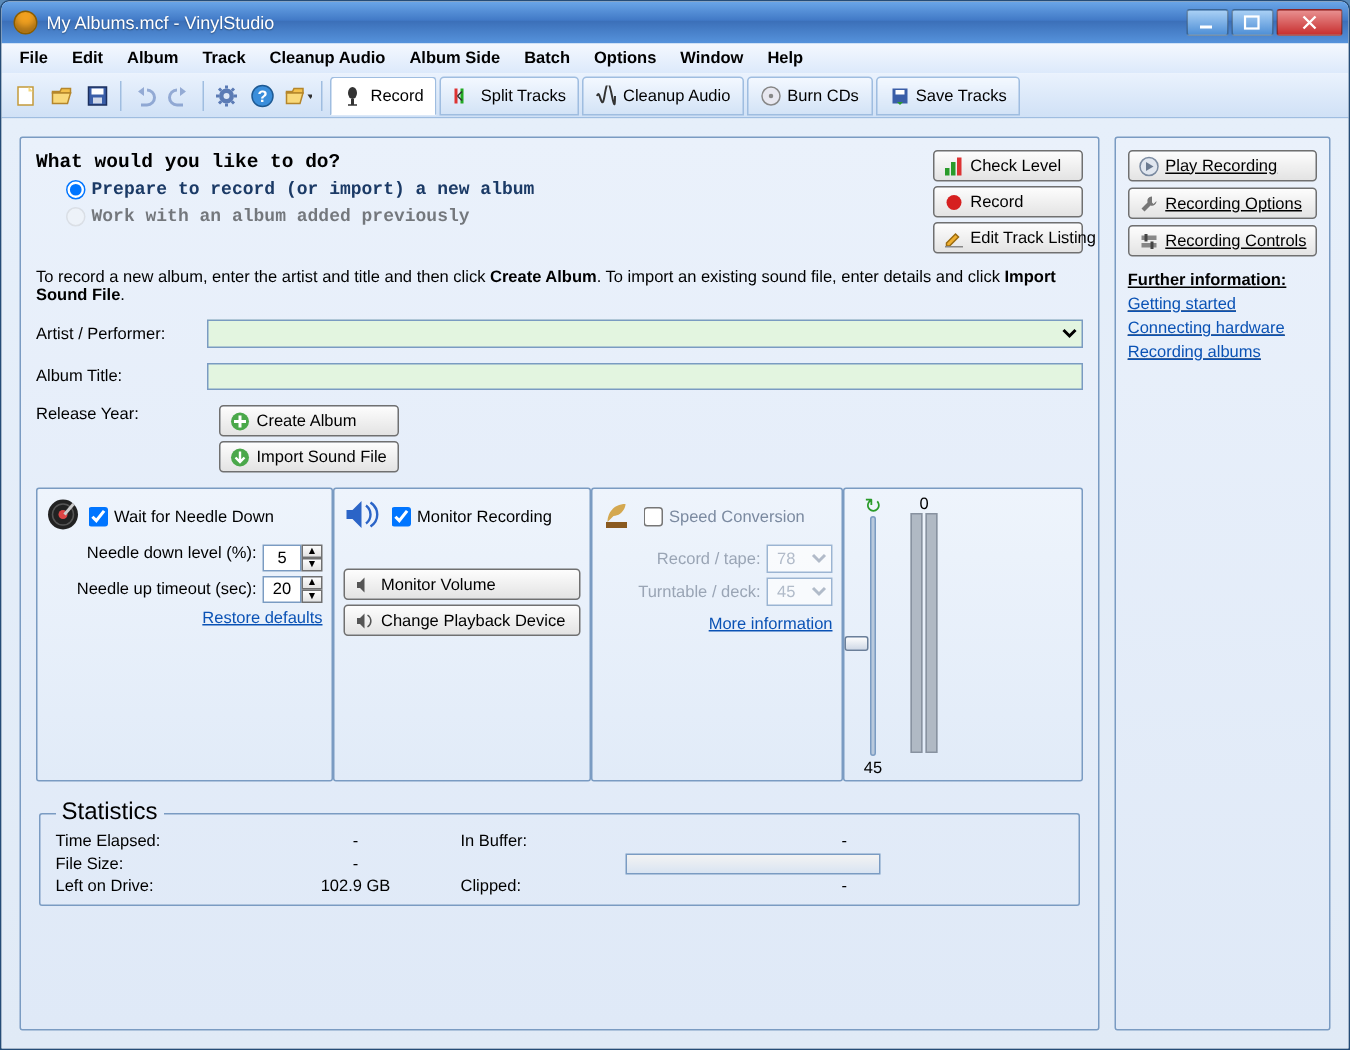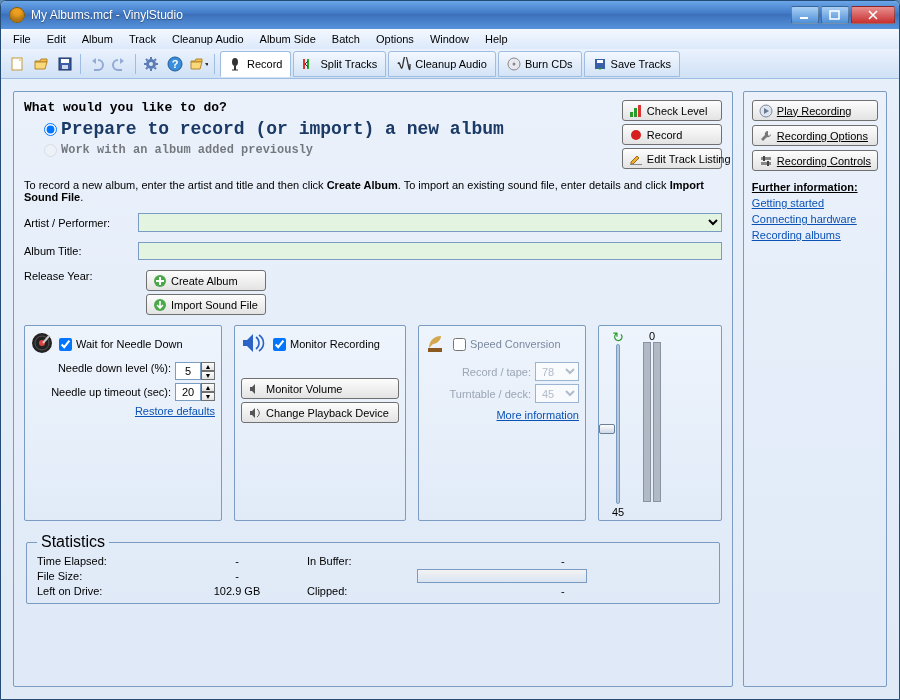--- a/index.html
+++ b/index.html
@@ -8,21 +8,21 @@
   .window { width:900px; height:700px; background:#fff; border:1px solid #254c77; border-radius:6px 6px 0 0; overflow:hidden; display:flex; flex-direction:column; }
   .titlebar { height:28px; background:linear-gradient(#6aa6e8,#4179c6 45%,#3b6fb8 46%,#5693dc); display:flex; align-items:center; color:#fff; padding:0 4px 0 8px; }
   .titlebar .appicon { width:16px; height:16px; background:#f0a020; border-radius:50%; border:1px solid #8a5c00; margin-right:6px; box-shadow:inset 0 -4px 4px rgba(0,0,0,.3); }
   .titlebar .title { flex:1; text-shadow:0 1px 1px rgba(0,0,0,.4); font-size:12px; }
   .winbtns { display:flex; }
   .winbtn { width:28px; height:18px; margin-left:2px; border:1px solid rgba(0,0,0,.3); border-radius:2px; display:flex; align-items:center; justify-content:center; font-size:12px; color:#fff; }
   .winbtn.min,.winbtn.max { background:linear-gradient(#a9d0f5,#4f8fd6); width:28px;}
   .winbtn.close { background:linear-gradient(#e89090,#c83030); width:44px; }
   .winbtn svg { width:12px; height:10px; }
   .menubar { height:20px; background:linear-gradient(#f4f8fe,#dce9fb); display:flex; align-items:center; padding:0 4px; }
-  .menubar span { padding:2px 8px; cursor:default; }
+  .menubar span { padding:2px 8px; cursor:default;font-weight:bold; }
   .toolbar { height:30px; background:linear-gradient(#eaf2fd,#d0e1f6); border-bottom:1px solid #9fbde0; display:flex; align-items:center; padding:0 4px; }
   .tbicon { width:20px; height:20px; margin:0 2px; display:inline-flex; align-items:center; justify-content:center; border:1px solid transparent; border-radius:2px; cursor:default; }
   .tbsep { width:1px; height:20px; background:#9fbde0; margin:0 3px; }
   .tab { height:26px; display:inline-flex; align-items:center; padding:0 8px; border:1px solid #9fbde0; border-radius:3px 3px 0 0; margin-left:2px; background:linear-gradient(#f3f8ff,#d3e3f6); cursor:default; gap:4px;}
   .tab.active { background:#fff; border-bottom-color:#fff; }
   .tab .ico { width:14px; height:14px; display:inline-flex; align-items:center; justify-content:center;}
   .workarea { flex:1; background:linear-gradient(#e6effa,#e0eaf6); padding:12px; display:flex; gap:10px; position:relative; }
   .mainpanel { width:720px; border:1px solid #7a9bc2; background:linear-gradient(#eaf1fb,#dfe9f7); border-radius:2px; padding:8px 10px; display:flex; flex-direction:column; gap:6px; }
   .sidepanel { flex:1; border:1px solid #7a9bc2; background:linear-gradient(#eaf1fb,#dfe9f7); border-radius:2px; padding:8px; display:flex; flex-direction:column; gap:4px;text-decoration:underline;}
   .mono { font-family:"Courier New", monospace; font-weight:bold; font-size:13px; }
@@ -34,21 +34,21 @@
   .radio-row { display:flex; align-items:center; gap:4px; margin:4px 0 2px 20px;}
   .radio-row input[type=radio] { margin:0;}
   .instr { font-size:11px; margin-top:4px;}
   .form-row { display:flex; align-items:center; margin-top:4px; gap:4px;}
   .form-row label.fl { width:110px; text-align:left;}
   input.txt, select.cb { border:1px solid #7a9bc2; height:18px; background:#e3f5e0; padding:0 2px; font-size:11px; }
   select.cb { background:#fff; height:19px;}
   .green { background:#e3f5e0 !important; }
   .link { color:#0a52b5; text-decoration:underline; cursor:default; }
   .create-btns { display:flex; flex-direction:column; gap:3px; margin-left:8px; }
-  .row2 { display:flex; gap:12px; margin-top:4px;}
+  .row2 { display:flex; gap:0; margin-top:4px;}
   .panel { border:1px solid #7a9bc2; background:linear-gradient(#eef4fc,#e1ebf8); border-radius:2px; padding:6px; }
   .row2 .panel { flex:0 0 auto; }
   .chk { display:inline-flex; align-items:center; gap:4px; }
   .chk input { margin:0; }
   fieldset.stats { border:1px solid #7a9bc2; border-radius:2px; margin-top:6px; padding:4px 10px 6px 10px; }
   fieldset.stats legend { padding:0 4px; font-size:16px;}
   .stats-grid { display:grid; grid-template-columns: 130px 140px 110px 1fr; row-gap:2px; align-items:center;}
   .meter { width:170px; height:14px; border:1px solid #7a9bc2; background:linear-gradient(#f3f3f3,#d9e4f2); }
   .vslider { position:relative; width:30px; height:160px; display:flex; justify-content:center; gap:4px;}
   .vtrack { width:4px; background:#b9c9dc; border:1px solid #7a9bc2; border-radius:2px; }
@@ -208,21 +208,21 @@
   </div>
 
   <div class="workarea">
     <div class="mainpanel">
 
       <div class="question-row">
         <div class="question-left">
           <div class="mono">What would you like to do?</div>
           <div class="radio-row">
             <input type="radio" checked="" style="">
-            <span class="mono" style="font-size:18px;color:#1b3a66">Prepare to record (or import) a new album</span>
+            <span class="mono" style="font-size:12px;color:#1b3a66">Prepare to record (or import) a new album</span>
           </div>
           <div class="radio-row" style="opacity:.5">
             <input type="radio" disabled="" style="">
             <span class="mono" style="font-size:12px">Work with an album added previously</span>
           </div>
         </div>
         <div class="question-btns">
           <button class="std">
               <span class="bi">
                 <svg width="14" height="14">

